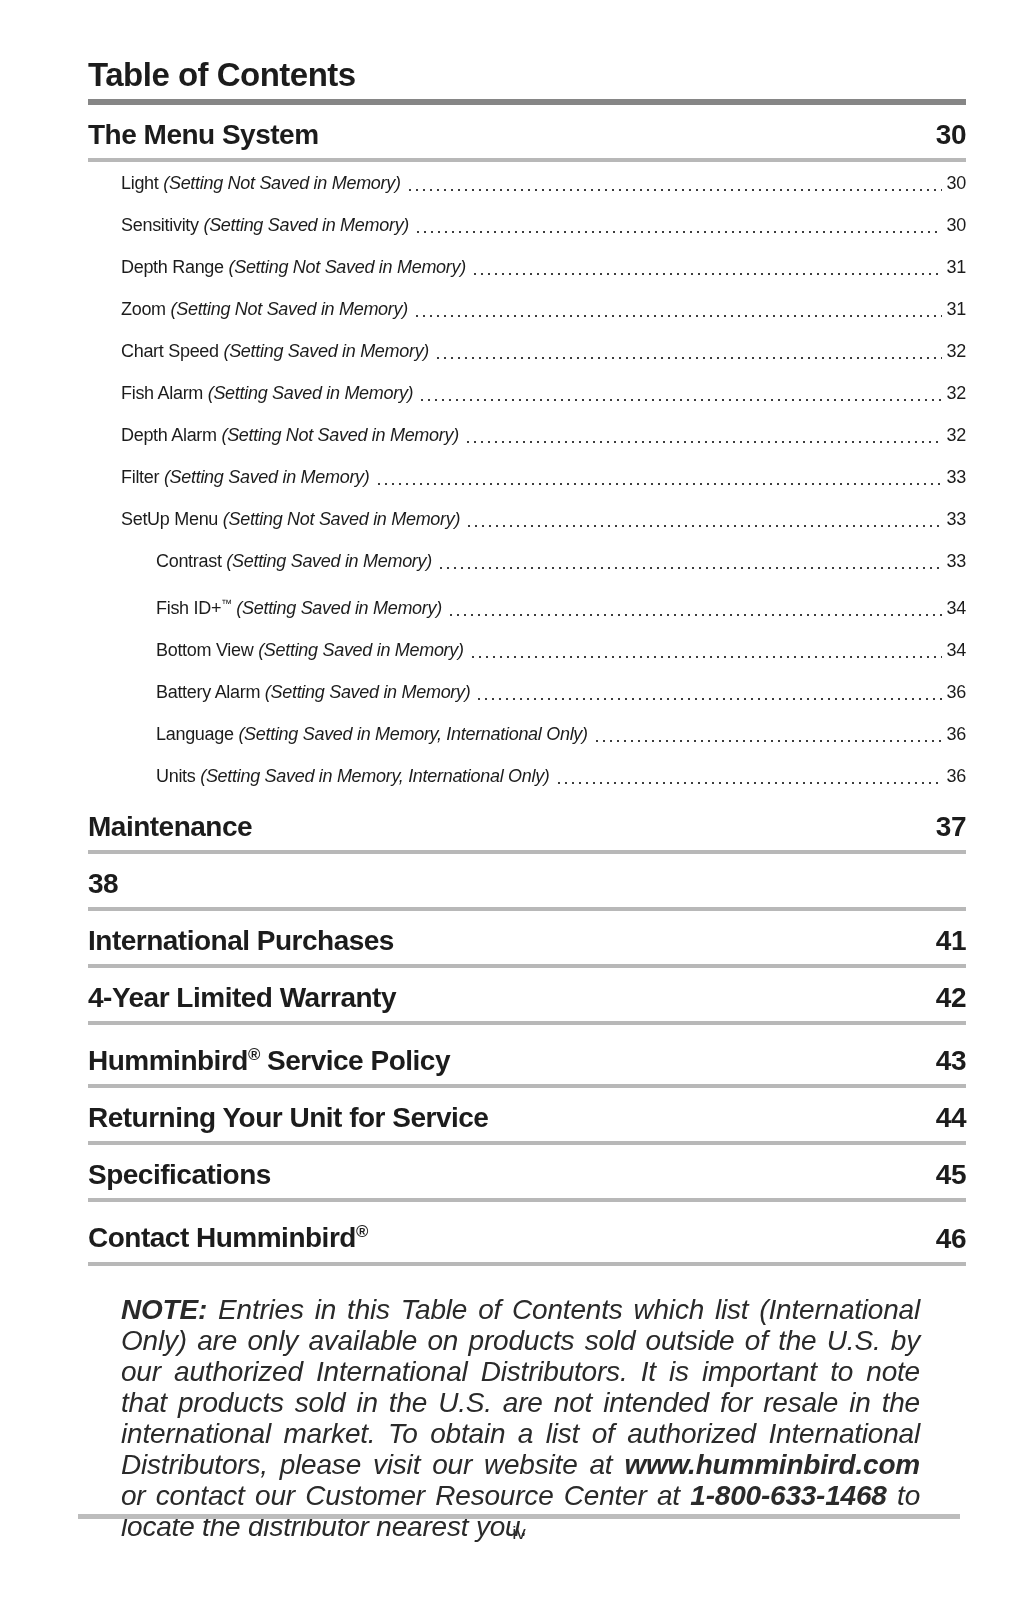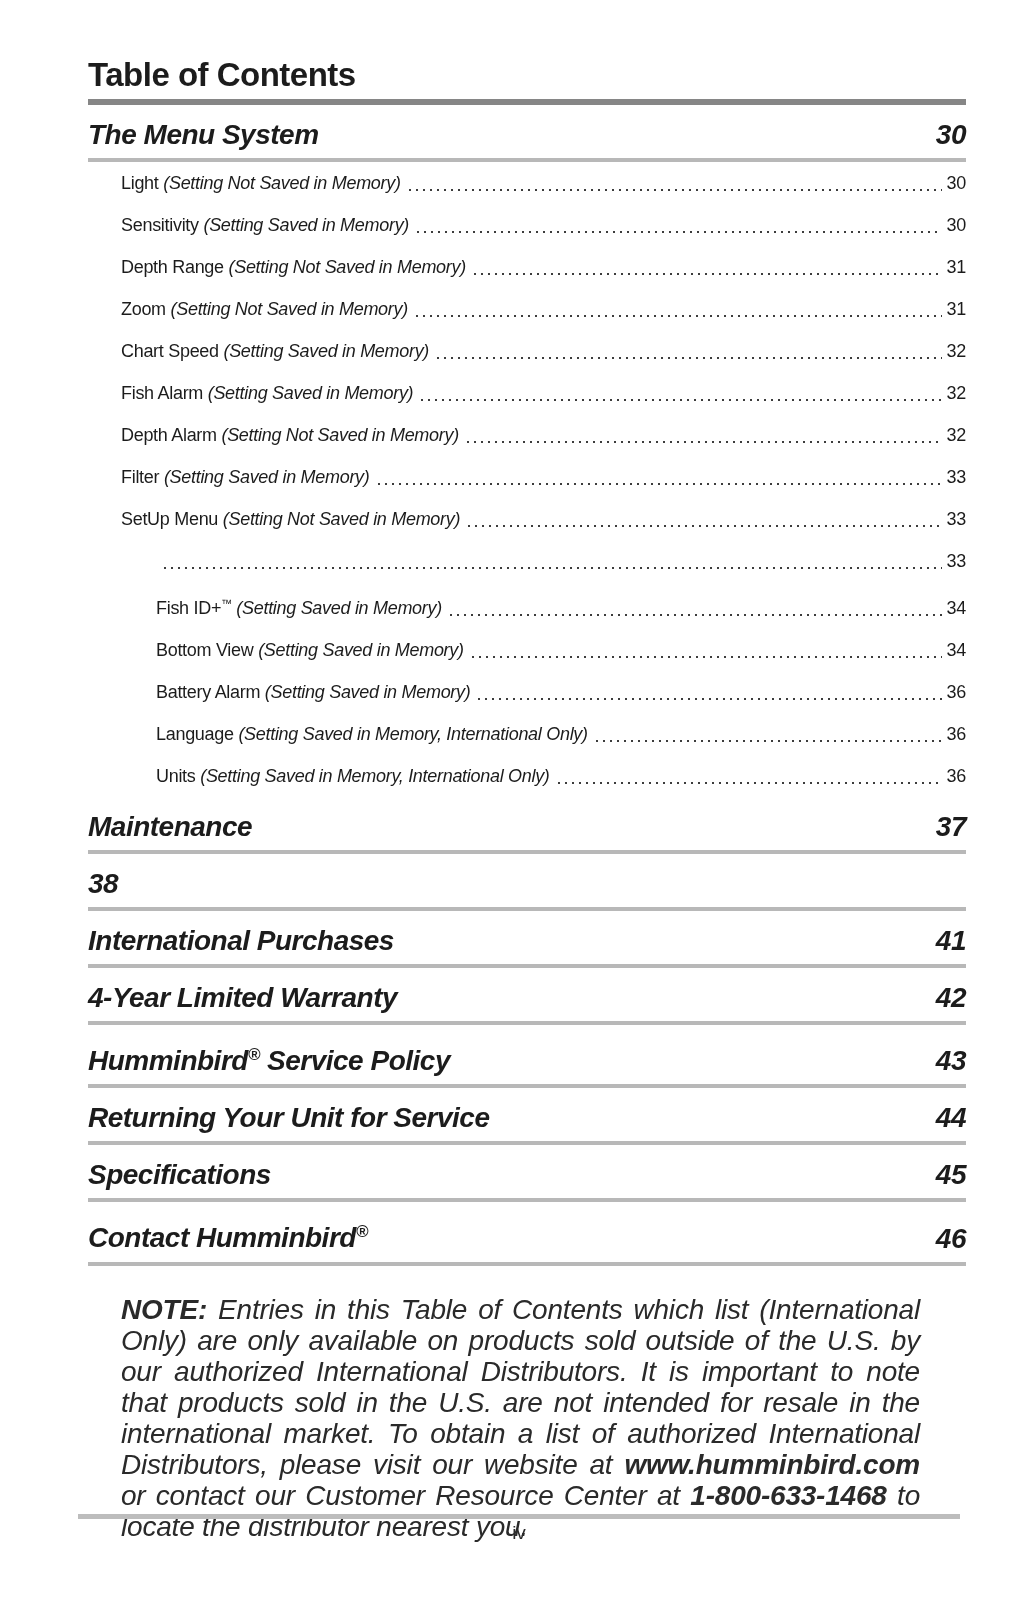--- a/index.html
+++ b/index.html
@@ -36,21 +36,20 @@
   }
   
   .row { display: flex; align-items: baseline; }
   .section-row {
     margin-top: 13px;
     font-weight: bold;
     font-size: 28px;
     line-height: 33px;
     letter-spacing: -0.5px;
     justify-content: space-between;
-    font-style: italic;
   }
   .section-rule {
     height: 4px;
     background: #b8b8b8;
     margin-top: 7px;
   }
   .item-row {
     font-size: 18px;
     line-height: 42px;
     letter-spacing: -0.3px;
@@ -148,20 +147,21 @@
         <span class="lbl">Filter <span class="detail">(Setting Saved in Memory)</span></span>
         <span class="leader"></span>
         <span class="num">33</span>
       </div>
       <div class="row item-row lvl1">
         <span class="lbl">SetUp Menu <span class="detail">(Setting Not Saved in Memory)</span></span>
         <span class="leader"></span>
         <span class="num">33</span>
       </div>
       <div class="row item-row lvl2">
+        <span class="lbl">Contrast <span class="detail">(Setting Saved in Memory)</span></span>
         <span class="leader"></span>
         <span class="num">33</span>
       </div>
       <div class="row item-row lvl2">
         <span class="lbl">Fish ID+<sup>™</sup> <span class="detail">(Setting Saved in Memory)</span></span>
         <span class="leader"></span>
         <span class="num">34</span>
       </div>
       <div class="row item-row lvl2">
         <span class="lbl">Bottom View <span class="detail">(Setting Saved in Memory)</span></span>

